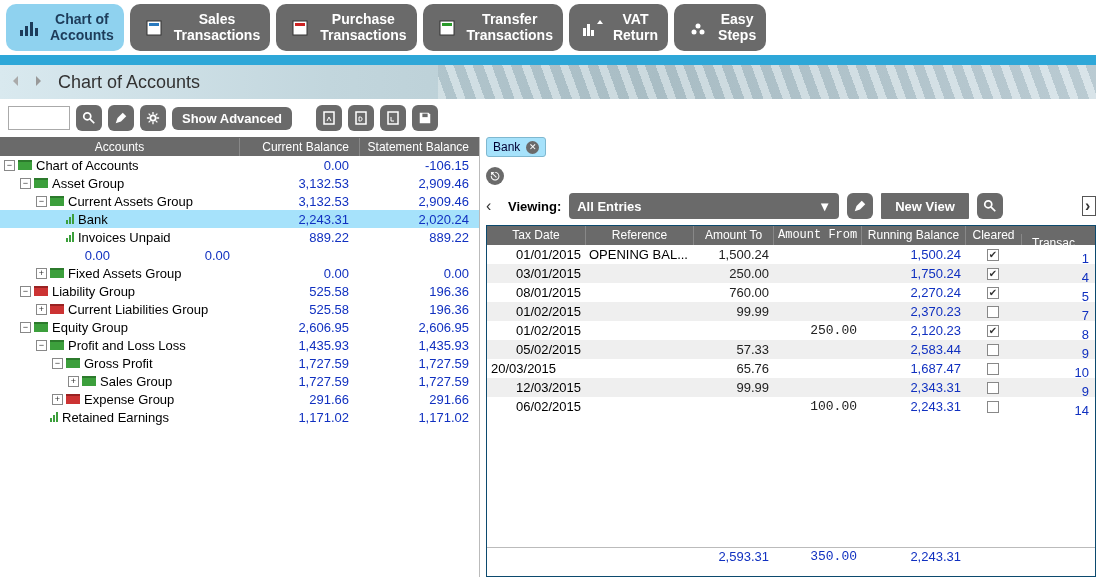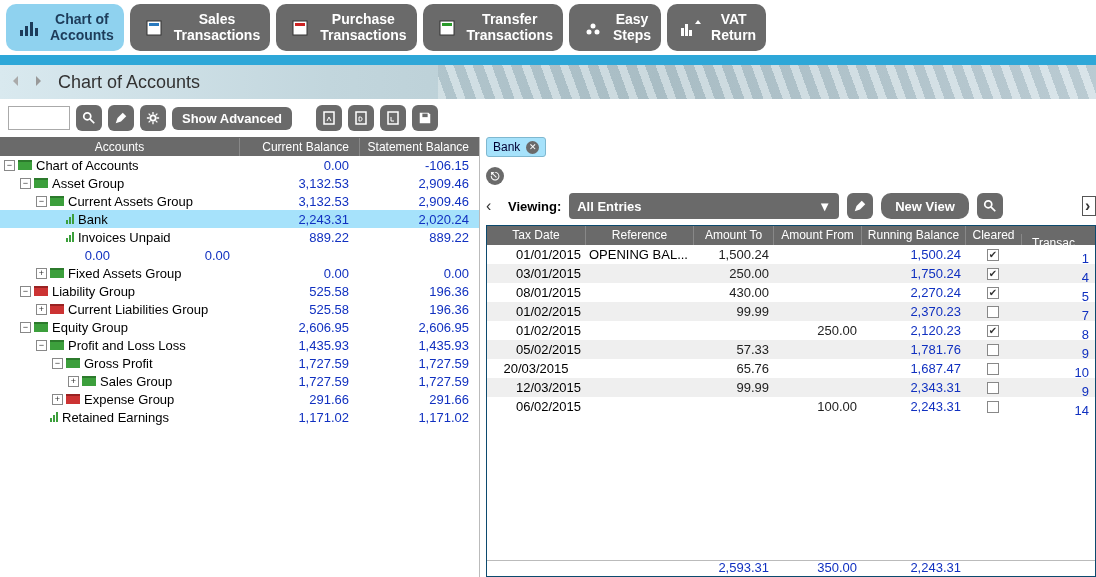--- a/index.html
+++ b/index.html
@@ -54,38 +54,38 @@
 .bars-icon span:nth-child(1){height:4px;} .bars-icon span:nth-child(2){height:7px;} .bars-icon span:nth-child(3){height:10px;}
 
 
 .tab-chip { display:inline-flex; align-items:center; background:#a6e2fb; color:#003; border-radius:3px; padding:2px 6px; font-size:12px; border:1px solid #7fb8d0;}
 .tab-chip .close { width:13px; height:13px; border-radius:50%; background:#6a6a6a; color:#fff; display:inline-flex; align-items:center; justify-content:center; margin-left:6px; font-size:9px; cursor:pointer;}
 .entries-title { font-size:16px; font-weight:bold; color:#333; margin:10px 0 8px; }
 .view-bar { display:flex; align-items:center; gap:8px; margin-bottom:6px;}
 .pager-arrow { width:14px; color:#333; cursor:pointer; font-size:16px;}
 .view-label { font-weight:bold; font-size:13px;}
 .view-select { flex:0 0 270px; background:#6a6a6a; color:#fff; height:26px; display:flex; align-items:center; justify-content:space-between; padding:0 8px; border-radius:4px; cursor:pointer; font-weight:bold; font-size:13px;}
-.btn-pill { background:#6a6a6a; color:#fff; height:26px; display:flex; align-items:center; padding:0 14px; border-radius:10px; font-weight:bold; cursor:pointer; font-size:13px;}
+.btn-pill { background:#6a6a6a; color:#fff; height:26px; display:flex; align-items:center; padding:0 14px; border-radius:1px; font-weight:bold; cursor:pointer; font-size:13px;}
 .round-btn { width:18px; height:18px; border-radius:50%; background:#6a6a6a; color:#fff; display:flex; align-items:center; justify-content:center; cursor:pointer; font-size:11px;}
 
 
 .grid { border:1px solid #0c4a6e; flex:1; display:flex; flex-direction:column; overflow:hidden;}
 .grid-head { display:flex; background:#6a6a6a; color:#fff; height:19px; font-size:12px;}
 .grid-head > div { padding:2px 4px; border-left:1px solid #888; text-align:center; overflow:hidden; white-space:nowrap;}
 .grid-head > div:first-child{border-left:none;}
-.c-tax{width:98px;} .c-ref{width:108px;} .c-amt-to{width:80px; text-align:right;} .c-amt-from{width:88px; text-align:right;} .c-run{width:104px; text-align:right;} .c-clr{width:56px; text-align:center;} .c-tr{flex:1; text-align:right;margin-top:8px;}
+.c-tax{width:98px;} .c-ref{width:108px;} .c-amt-to{width:80px; text-align:right;} .c-amt-from{width:88px; text-align:right;font-family:Liberation Mono, monospace;} .c-run{width:104px; text-align:right;} .c-clr{width:56px; text-align:center;} .c-tr{flex:1; text-align:right;margin-top:8px;}
 .grid-body { flex:1; overflow:auto;}
 .grid-row { display:flex; height:19px; font-size:13px; align-items:center;}
 .grid-row.alt { background:#efefef; }
 .grid-row > div { padding:1px 4px; overflow:hidden; white-space:nowrap;}
 .grid-row .c-amt-to, .grid-row .c-amt-from { color:#222; text-align:right;}
 .grid-row .c-run { color:#1030c0; text-align:right;}
 .grid-row .c-tr { color:#1030c0; text-align:right; padding-right:6px;}
 .grid-row .c-clr { display:flex; justify-content:center;}
-.grid-foot { display:flex; border-top:1px solid #bbb; height:16px; font-size:13px; align-items:flex-end;}
+.grid-foot { display:flex; border-top:1px solid #bbb; height:29px; font-size:13px; align-items:flex-start;}
 .grid-foot > div { padding:1px 4px; }
 .grid-foot .c-run, .grid-foot .c-amt-to, .grid-foot .c-amt-from, .grid-foot .c-tr { color:#1030c0; text-align:right;}
 .checkbox { width:12px; height:12px; border:1px solid #888; background:#fff; display:inline-flex; align-items:center; justify-content:center; font-size:10px; color:#333;}
 svg { display:block; }
 </style>
 </head>
 <body>
 
 <div class="topnav">
     <div class="nav-btn active">
@@ -121,38 +121,38 @@
       <span class="nav-icon">
         <svg width="20" height="20">
           <rect x="3" y="3" width="14" height="14" fill="#fff" stroke="#333"></rect>
           <rect x="5" y="5" width="10" height="3" fill="#2a9a2a"></rect>
         </svg>
       </span>
       <span class="nav-label">Transfer<br>Transactions</span>
     </div>
     <div class="nav-btn">
       <span class="nav-icon">
-        <svg width="20" height="20">
-          <circle cx="6" cy="14" r="2.5" fill="#fff"></circle>
-          <circle cx="10" cy="8" r="2.5" fill="#fff"></circle>
-          <circle cx="14" cy="14" r="2.5" fill="#fff"></circle>
-        </svg>
-      </span>
-      <span class="nav-label">Easy<br>Steps</span>
-    </div>
-    <div class="nav-btn">
-      <span class="nav-icon">
         <svg width="24" height="20">
           <rect x="2" y="10" width="3" height="8" fill="#fff"></rect>
           <rect x="6" y="6" width="3" height="12" fill="#fff"></rect>
           <rect x="10" y="12" width="3" height="6" fill="#fff"></rect>
           <path d="M16 6 L22 6 L19 2 Z" fill="#fff"></path>
         </svg>
       </span>
       <span class="nav-label">VAT<br>Return</span>
+    </div>
+    <div class="nav-btn">
+      <span class="nav-icon">
+        <svg width="20" height="20">
+          <circle cx="6" cy="14" r="2.5" fill="#fff"></circle>
+          <circle cx="10" cy="8" r="2.5" fill="#fff"></circle>
+          <circle cx="14" cy="14" r="2.5" fill="#fff"></circle>
+        </svg>
+      </span>
+      <span class="nav-label">Easy<br>Steps</span>
     </div>
   </div>
 <div class="blue-bar"></div>
 
 <div class="header-bar">
   <span class="nav-arrow">
     <svg viewBox="0 0 16 16" width="16" height="16">
         <path d="M10 3 L5 8 L10 13" fill="#aaa"></path>
       </svg>
   </span>
@@ -439,21 +439,21 @@
             <div class="c-amt-from"></div>
             <div class="c-run">1,750.24</div>
             <div class="c-clr">
               <span class="checkbox">✔</span>
             </div>
             <div class="c-tr">4</div>
           </div>
           <div class="grid-row">
             <div class="c-tax" style="text-align:right">08/01/2015</div>
             <div class="c-ref"></div>
-            <div class="c-amt-to">430.00</div>
+            <div class="c-amt-to">760.00</div>
             <div class="c-amt-from"></div>
             <div class="c-run">2,270.24</div>
             <div class="c-clr">
               <span class="checkbox">✔</span>
             </div>
             <div class="c-tr">5</div>
           </div>
           <div class="grid-row alt">
             <div class="c-tax" style="text-align:right">01/02/2015</div>
             <div class="c-ref"></div>
@@ -474,28 +474,28 @@
             <div class="c-clr">
               <span class="checkbox">✔</span>
             </div>
             <div class="c-tr">8</div>
           </div>
           <div class="grid-row alt">
             <div class="c-tax" style="text-align:right">05/02/2015</div>
             <div class="c-ref"></div>
             <div class="c-amt-to">57.33</div>
             <div class="c-amt-from"></div>
-            <div class="c-run">1,781.76</div>
+            <div class="c-run">2,583.44</div>
             <div class="c-clr">
               <span class="checkbox"></span>
             </div>
             <div class="c-tr">9</div>
           </div>
           <div class="grid-row">
-            <div class="c-tax" style="text-align:center">20/03/2015</div>
+            <div class="c-tax" style="text-align:left">20/03/2015</div>
             <div class="c-ref"></div>
             <div class="c-amt-to">65.76</div>
             <div class="c-amt-from"></div>
             <div class="c-run">1,687.47</div>
             <div class="c-clr">
               <span class="checkbox"></span>
             </div>
             <div class="c-tr">10</div>
           </div>
           <div class="grid-row alt">

